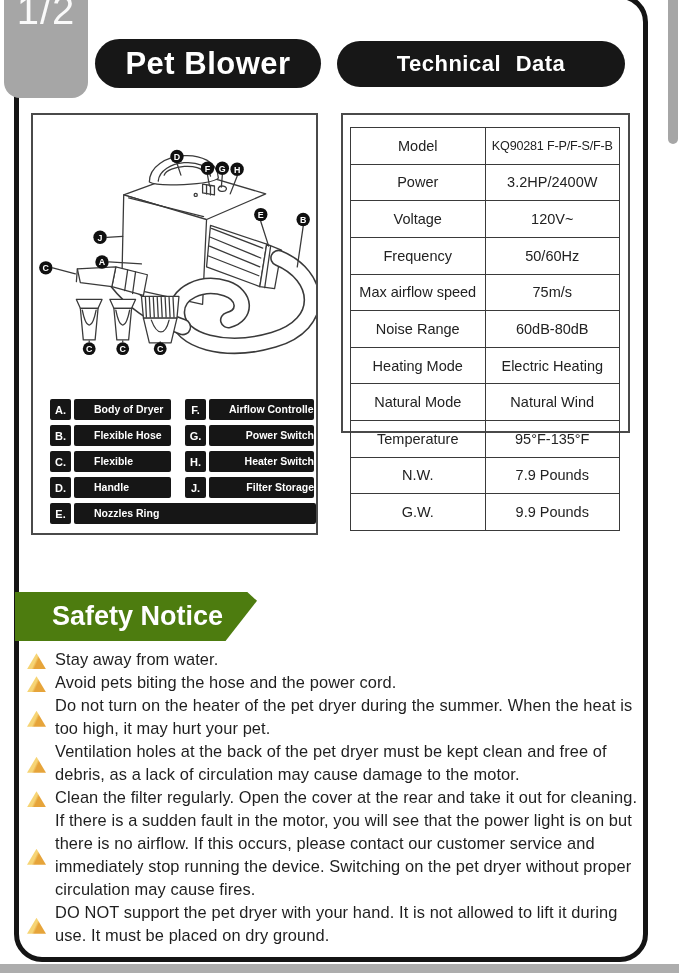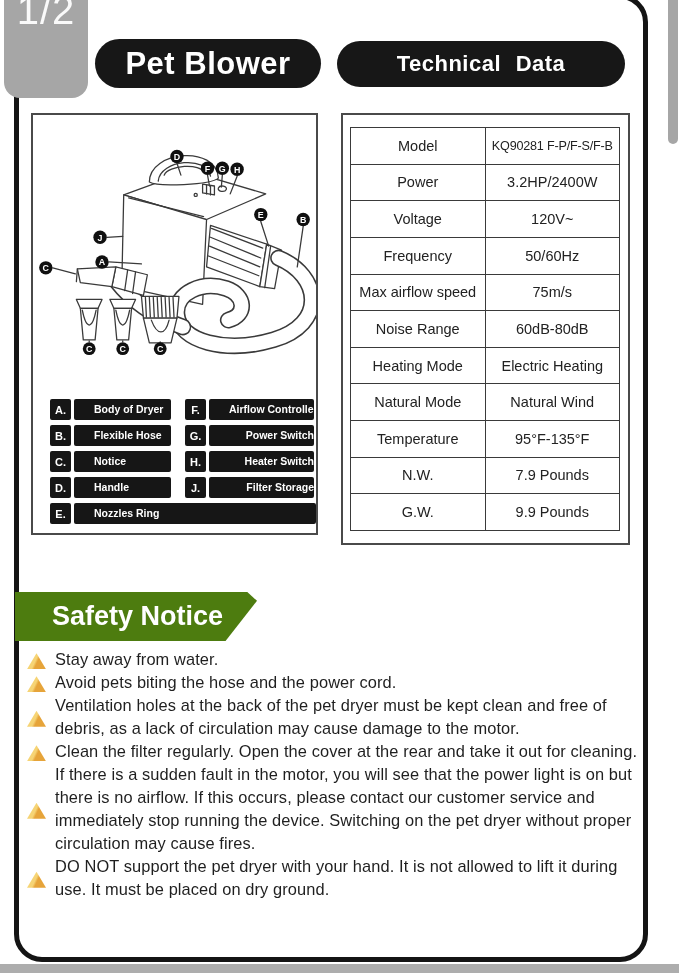--- a/index.html
+++ b/index.html
@@ -27,21 +27,21 @@
   }
   
   .banner{position:absolute;background:#171717;color:#fff;z-index:2;display:flex;align-items:center;justify-content:center;}
   .banner-product{left:95px;top:39px;width:226px;height:49px;border-radius:25px;
     font-size:31px;font-weight:800;letter-spacing:.5px;}
   .banner-technical{left:337px;top:41px;width:288px;height:46px;border-radius:23px;
     font-size:22px;font-weight:700;word-spacing:8px;letter-spacing:.5px;}
   
   .panel{position:absolute;box-sizing:border-box;border:2px solid #4a4a4a;background:#fff;z-index:2;}
   .panel-diagram{left:31px;top:113px;width:287px;height:422px;}
-  .panel-table{left:341px;top:113px;width:289px;height:432px;}
+  .panel-table{left:341px;top:113px;width:289px;height:320px;}
   
   .tech-table{
     position:absolute;left:7px;top:12px;width:270px;height:404px;
     border-collapse:collapse;table-layout:fixed;
   }
   .tech-table td{
     border:1.2px solid #3a3a3a;text-align:center;vertical-align:middle;
     font-size:14.5px;color:#222;padding:0 2px;width:50%;
   }
   .tech-table td.tight{font-size:12.6px;letter-spacing:-.2px;}
@@ -192,21 +192,21 @@
     </div>
     <div class="legend-row">
       <div class="legend-key">B.</div>
       <div class="legend-bar w-left">Flexible Hose</div>
       <div class="legend-gap"></div>
       <div class="legend-key">G.</div>
       <div class="legend-bar w-right">Power Switch</div>
     </div>
     <div class="legend-row">
       <div class="legend-key">C.</div>
-      <div class="legend-bar w-left">Notice</div>
+      <div class="legend-bar w-left">Flexible</div>
       <div class="legend-gap"></div>
       <div class="legend-key">H.</div>
       <div class="legend-bar w-right">Heater Switch</div>
     </div>
     <div class="legend-row">
       <div class="legend-key">D.</div>
       <div class="legend-bar w-left">Handle</div>
       <div class="legend-gap"></div>
       <div class="legend-key">J.</div>
       <div class="legend-bar w-right">Filter Storage</div>
@@ -277,20 +277,24 @@
   <div class="safety-item">
     <div class="warn-tri"></div>
     <div class="safety-text">Stay away from water.</div>
   </div>
   <div class="safety-item">
     <div class="warn-tri"></div>
     <div class="safety-text">Avoid pets biting the hose and the power cord.</div>
   </div>
   <div class="safety-item">
     <div class="warn-tri"></div>
+    <div class="safety-text">Do not turn on the heater of the pet dryer during the summer. When the heat is too high, it may hurt your pet.</div>
+  </div>
+  <div class="safety-item">
+    <div class="warn-tri"></div>
     <div class="safety-text">Ventilation holes at the back of the pet dryer must be kept clean and free of debris, as a lack of circulation may cause damage to the motor.</div>
   </div>
   <div class="safety-item">
     <div class="warn-tri"></div>
     <div class="safety-text">Clean the filter regularly. Open the cover at the rear and take it out for cleaning.</div>
   </div>
   <div class="safety-item">
     <div class="warn-tri"></div>
     <div class="safety-text">If there is a sudden fault in the motor, you will see that the power light is on but there is no airflow. If this occurs, please contact our customer service and immediately stop running the device. Switching on the pet dryer without proper circulation may cause fires.</div>
   </div>

